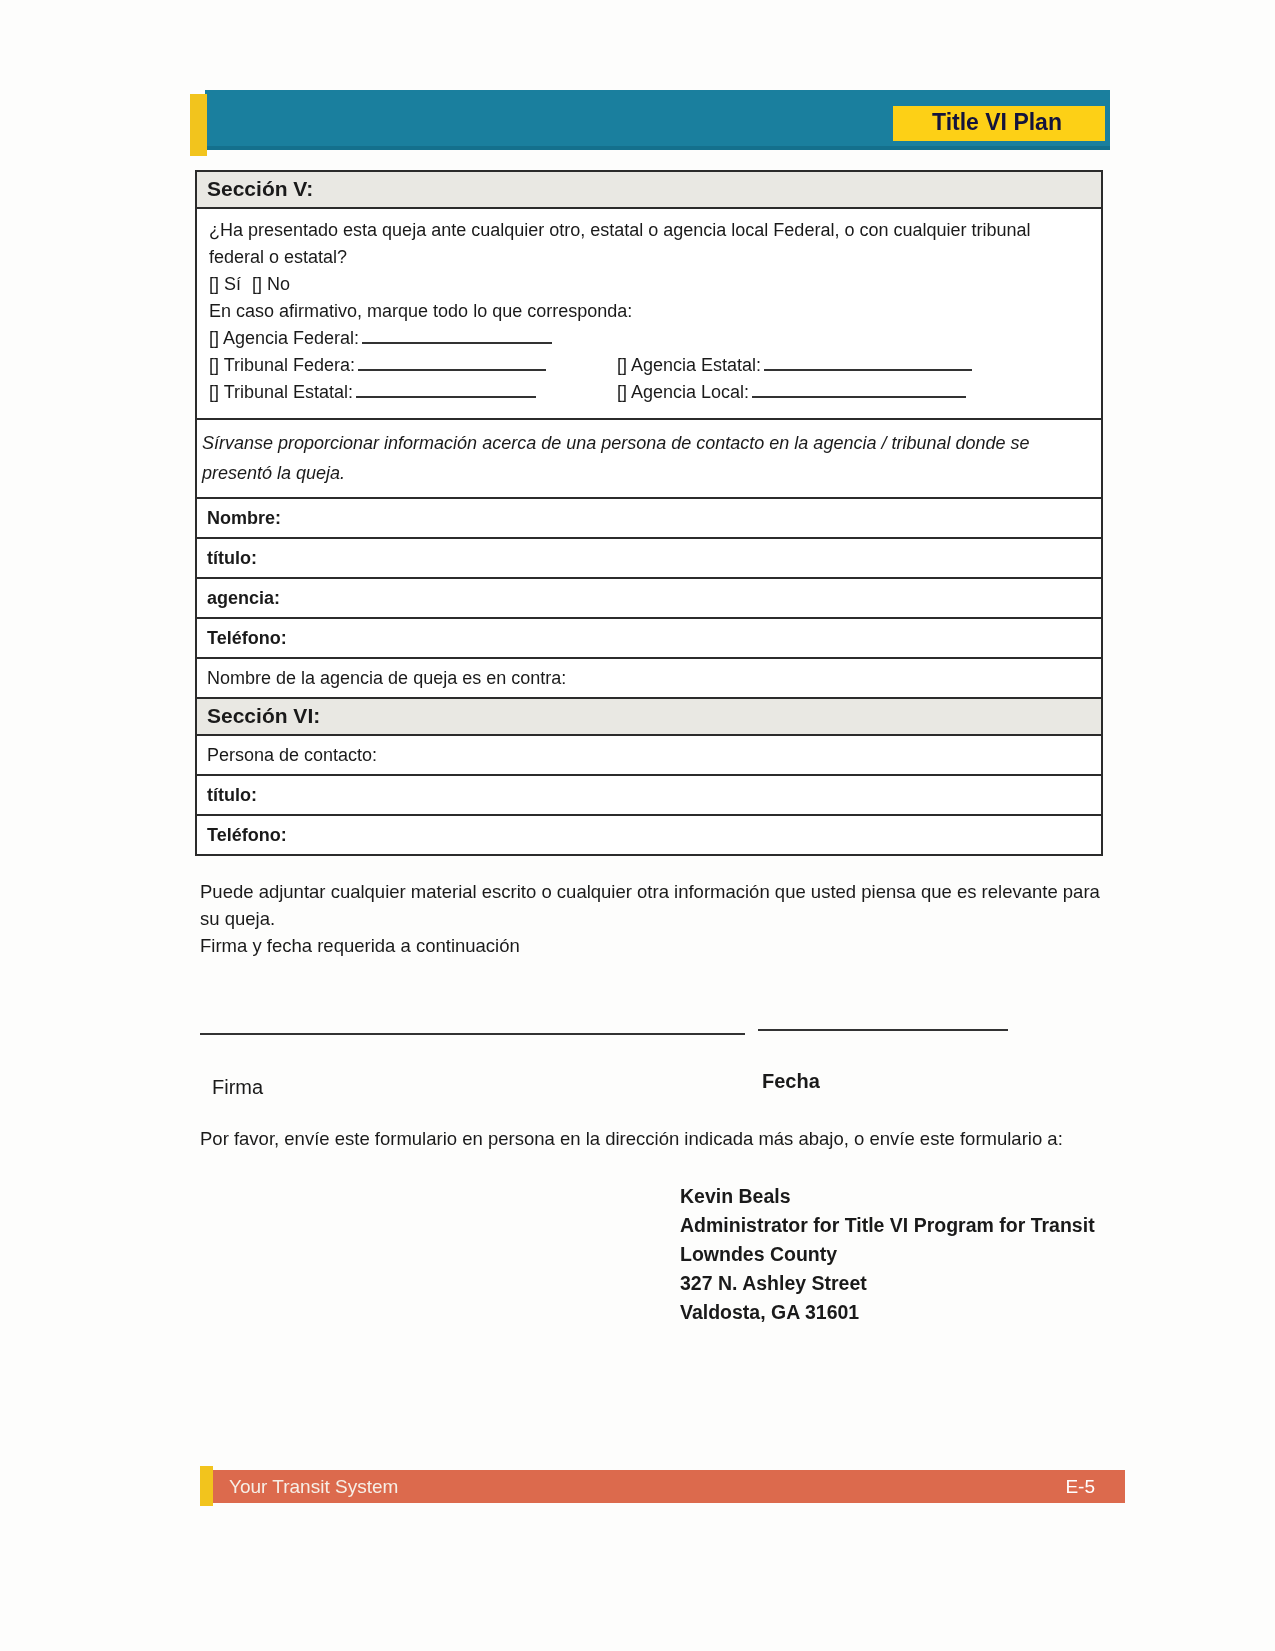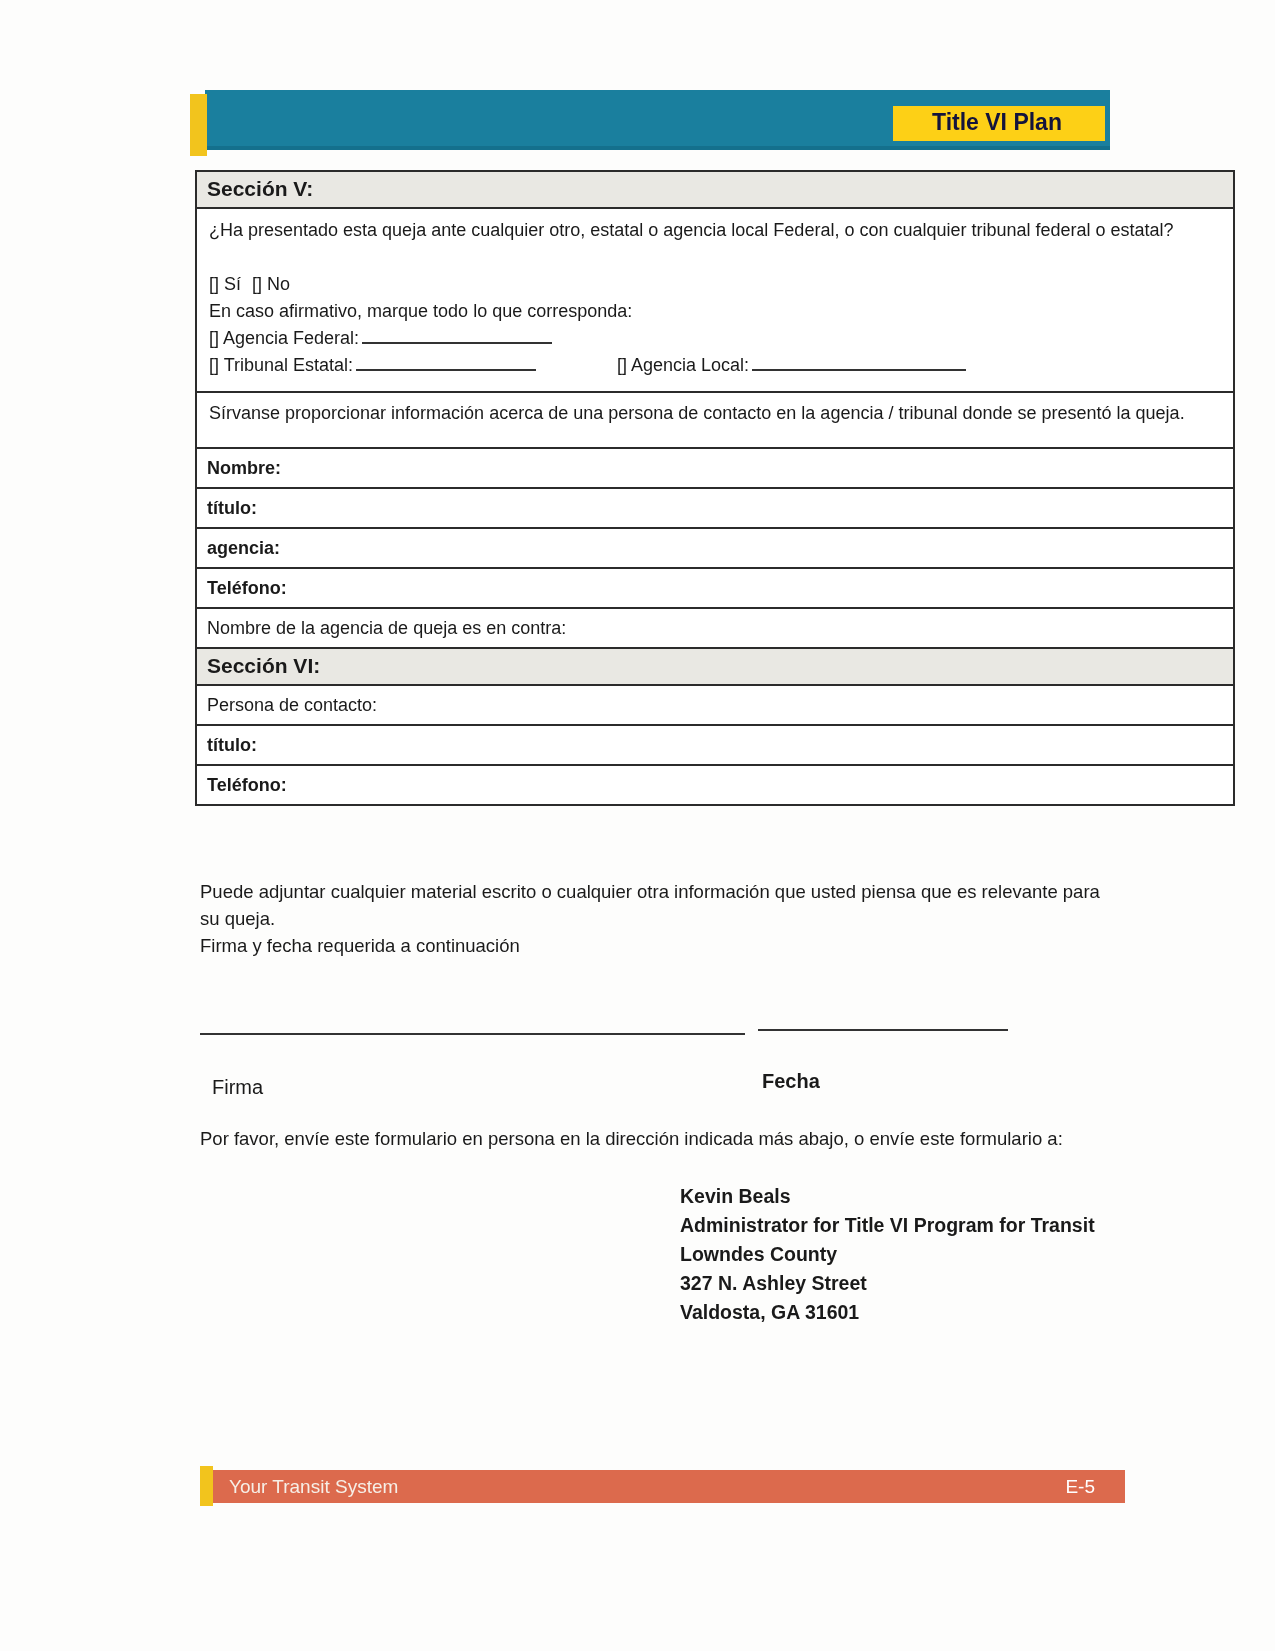--- a/index.html
+++ b/index.html
@@ -36,21 +36,21 @@
     font-weight: bold;
     font-size: 23px;
     text-align: center;
     padding: 3px 4px 5px 0;
   }
 
   
   .form-table {
     position: absolute;
     left: 195px; top: 170px;
-    width: 1040px;
+    width: 908px;
     border: 2px solid #2b2b2b;
     background: #ffffff;
     font-size: 18px;
   }
   .t-row {
     border-top: 2px solid #2b2b2b;
     padding: 7px 10px 6px 10px;
     min-height: 40px;
     line-height: 25px;
   }
@@ -67,21 +67,21 @@
   .q-block { padding: 8px 16px 12px 12px; line-height: 27px; }
   .q-line { position: relative; min-height: 27px; }
   .col2 { position: absolute; left: 408px; top: 0; }
   .blank {
     display: inline-block;
     border-bottom: 2px solid #333;
     height: 16px;
     margin-left: 3px;
     vertical-align: baseline;
   }
-  .note-cell { line-height: 24px; padding: 8px 12px 9px 12px; }
+  .note-cell { line-height: 30px; padding: 8px 12px 9px 5px; font-style: italic; }
 
   
   .attach-block {
     position: absolute;
     left: 200px; top: 878px;
     width: 905px;
     font-size: 18.5px;
     line-height: 27px;
   }
   .sig-line {
@@ -144,20 +144,26 @@
       <div class="q-line" style="min-height:54px;">¿Ha presentado esta queja ante cualquier otro, estatal o agencia local Federal, o con cualquier tribunal federal o estatal?</div>
       <div class="q-line">
         <span>[] Sí</span>
         <span style="margin-left:6px;">[] No</span>
       </div>
       <div class="q-line">En caso afirmativo, marque todo lo que corresponda:</div>
       <div class="q-line">
         <span>[] Agencia Federal:</span><span class="blank" style="width:190px;"></span>
       </div>
       <div class="q-line">
+        <span>[] Tribunal Federa:</span><span class="blank" style="width:188px;"></span>
+        <span class="col2">
+          <span>[] Agencia Estatal:</span><span class="blank" style="width:208px;"></span>
+        </span>
+      </div>
+      <div class="q-line">
         <span>[] Tribunal Estatal:</span><span class="blank" style="width:180px;"></span>
         <span class="col2">
           <span>[] Agencia Local:</span><span class="blank" style="width:214px;"></span>
         </span>
       </div>
     </div>
 
     <div class="t-row note-cell" style="min-height:56px;">Sírvanse proporcionar información acerca de una persona de contacto en la agencia / tribunal donde se presentó la queja.</div>
 
     <div class="t-row">

